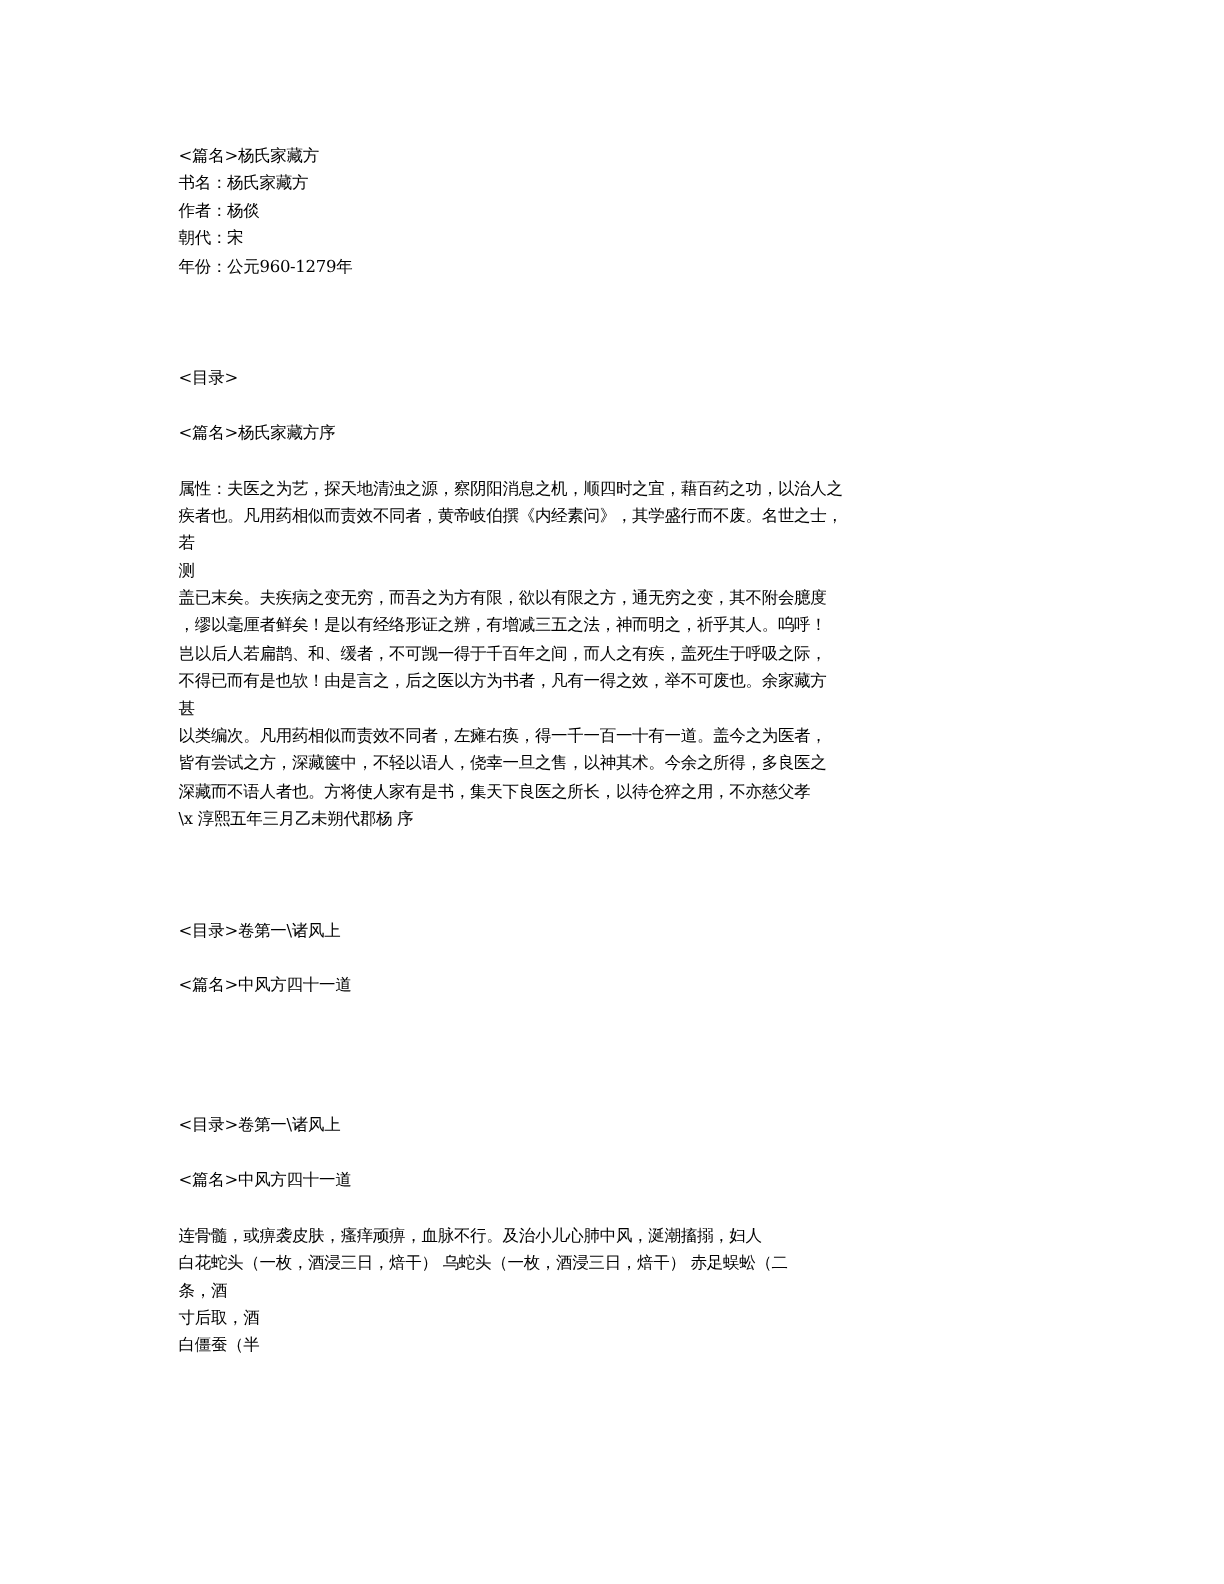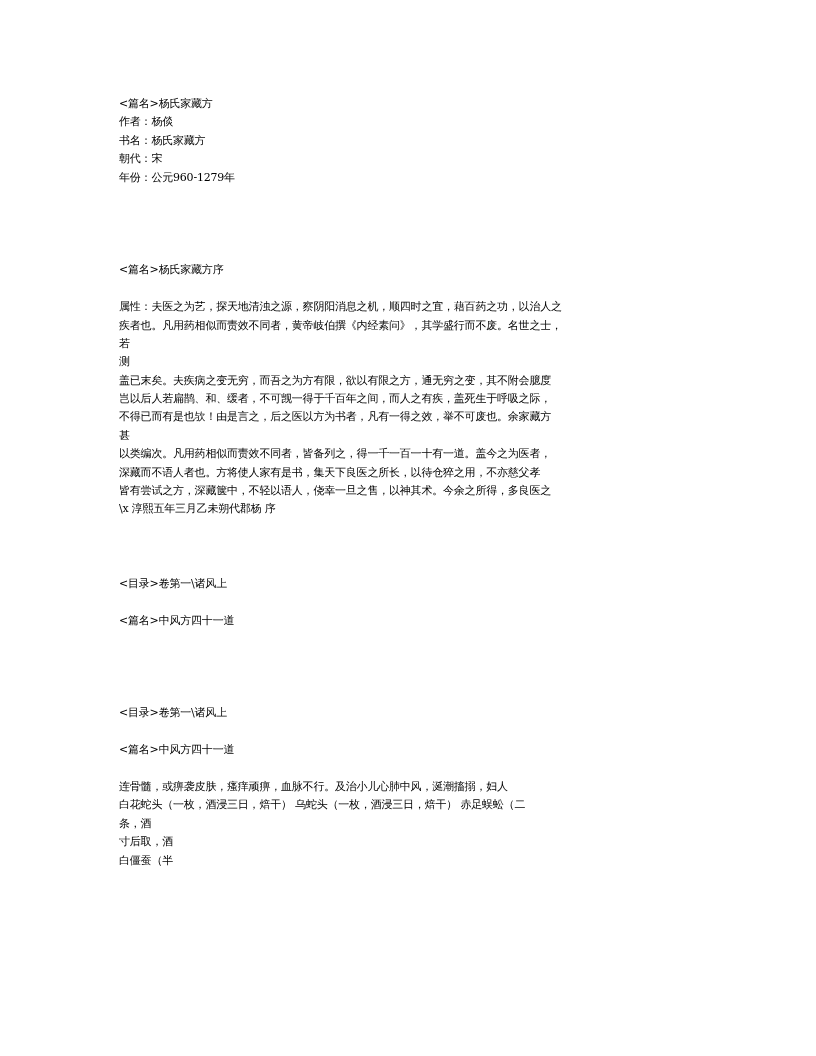--- a/index.html
+++ b/index.html
@@ -31,44 +31,46 @@
     .gap-small { height: 18.4px; }
     .gap-large { height: 55px; }
   </style>
 </head>
 <body>
 
 <div class="page">
 
   <div>
     <div class="line">&lt;篇名&gt;杨氏家藏方</div>
+    <div class="line">书名：杨氏家藏方</div>
     <div class="line">作者：杨倓</div>
-    <div class="line">书名：杨氏家藏方</div>
     <div class="line">朝代：宋</div>
     <div class="line">年份：公元960-1279年</div>
   </div>
 
   <div class="gap-large" style="height:56px"></div>
 
+  <div class="line">&lt;目录&gt;</div>
   <div class="gap-small"></div>
   <div class="line">&lt;篇名&gt;杨氏家藏方序</div>
   <div class="gap-small"></div>
 
   <div>
     <div class="line">属性：夫医之为艺，探天地清浊之源，察阴阳消息之机，顺四时之宜，藉百药之功，以治人之</div>
     <div class="line">疾者也。凡用药相似而责效不同者，黄帝岐伯撰《内经素问》，其学盛行而不废。名世之士，</div>
     <div class="line">若</div>
     <div class="line">测</div>
     <div class="line">盖已末矣。夫疾病之变无穷，而吾之为方有限，欲以有限之方，通无穷之变，其不附会臆度</div>
+    <div class="line">，缪以毫厘者鲜矣！是以有经络形证之辨，有增减三五之法，神而明之，祈乎其人。呜呼！</div>
     <div class="line">岂以后人若扁鹊、和、缓者，不可觊一得于千百年之间，而人之有疾，盖死生于呼吸之际，</div>
     <div class="line">不得已而有是也欤！由是言之，后之医以方为书者，凡有一得之效，举不可废也。余家藏方</div>
     <div class="line">甚</div>
-    <div class="line">以类编次。凡用药相似而责效不同者，皆备列之，得一千一百一十有一道。盖今之为医者，</div>
+    <div class="line">以类编次。凡用药相似而责效不同者，左瘫右痪，得一千一百一十有一道。盖今之为医者，</div>
+    <div class="line">皆有尝试之方，深藏箧中，不轻以语人，侥幸一旦之售，以神其术。今余之所得，多良医之</div>
     <div class="line">深藏而不语人者也。方将使人家有是书，集天下良医之所长，以待仓猝之用，不亦慈父孝</div>
-    <div class="line">皆有尝试之方，深藏箧中，不轻以语人，侥幸一旦之售，以神其术。今余之所得，多良医之</div>
     <div class="line">\x 淳熙五年三月乙未朔代郡杨 序</div>
   </div>
 
   <div class="gap-large" style="height:56px"></div>
 
   <div>
     <div class="line">&lt;目录&gt;卷第一\诸风上</div>
     <div class="gap-small"></div>
     <div class="line">&lt;篇名&gt;中风方四十一道</div>
     <div class="gap-small"></div>

